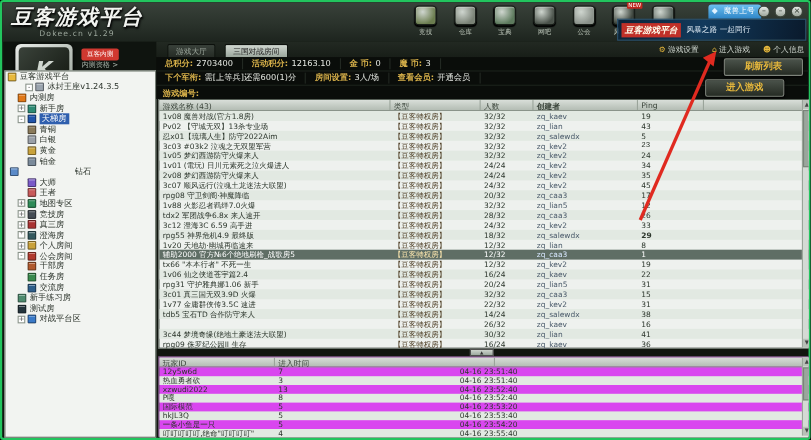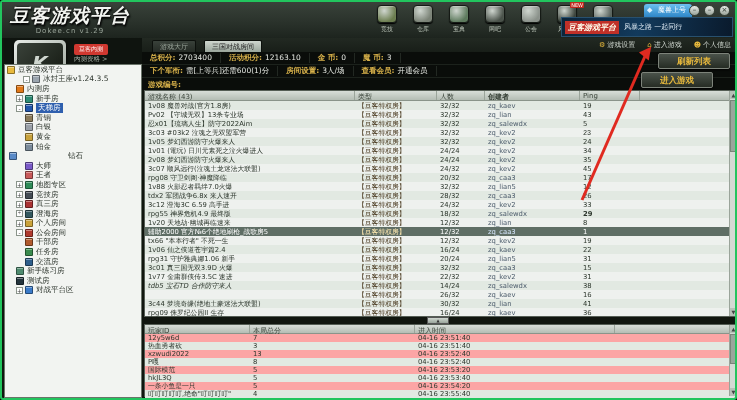--- a/index.html
+++ b/index.html
@@ -100,21 +100,21 @@
              border-left:1px solid #9aa49a; }
   .vscroll .arr { position:absolute; left:0; width:7px; height:8px; background:#b8c0b8; color:#444;
                   font-size:5px; text-align:center; line-height:8px; cursor:pointer; }
   .vscroll .thumb { position:absolute; left:0; top:9px; width:7px; height:52px; background:#9aa69c;
                     border:1px solid #7a847a; cursor:pointer; }
 
   
   .splitBtn { position:absolute; left:425px; top:315px; width:22px; height:7px; background:linear-gradient(#cfd6cf,#9aa69c);
               border:1px solid #555; font-size:4px; text-align:center; line-height:6px; color:#333; cursor:pointer; }
   .botTable { position:absolute; left:142px; top:322px; width:593px; height:73px;
-              background:#fca5a5; border:1px solid #555e55; }
+              background:#d946ef; border:1px solid #555e55; }
   .bhead { display:flex; height:9px; background:linear-gradient(#d8ded8,#b4bdb4); border-bottom:1px solid #8a948a; }
   .bhead .hc { font-size:7px; color:#3a443a; padding:1px 3px; border-right:1px solid #9aa49a; }
   .prow { display:flex; height:8px; align-items:center; cursor:pointer; }
   .prow:nth-child(even) { background:#e2e9e2; }
   .pc { font-size:6.8px; color:#2c362c; padding:0 3px; white-space:nowrap; overflow:hidden; }
 
   .annot { position:absolute; left:0; top:0; width:737px; height:400px; pointer-events:none; }
 </style>
 </head>
 <body>
@@ -456,21 +456,21 @@
           <span class="gc" style="width: 60px;">15</span>
         </div>
         <div class="grow">
           <span class="gc" style="width: 210px;">1v77 金庸群侠传3.5C 速进</span>
           <span class="gc type" style="width: 82px;">【豆客特权房】</span>
           <span class="gc" style="width: 48px;">22/32</span>
           <span class="gc host" style="width: 95px;">zq_kev2</span>
           <span class="gc" style="width: 60px;">31</span>
         </div>
         <div class="grow">
-          <span class="gc" style="width: 210px; font-style: italic;">tdb5 宝石TD 合作防守来人</span>
+          <span class="gc" style="width: 210px;">tdb5 宝石TD 合作防守来人</span>
           <span class="gc type" style="width: 82px;">【豆客特权房】</span>
           <span class="gc" style="width: 48px;">14/24</span>
           <span class="gc host" style="width: 95px;">zq_salewdx</span>
           <span class="gc" style="width: 60px;">38</span>
         </div>
         <div class="grow">
           <span class="gc" style="width: 210px; margin-top: 36px;">rpg09 侏罗纪公园II 生存</span>
           <span class="gc type" style="width: 82px;">【豆客特权房】</span>
           <span class="gc" style="width: 48px;">26/32</span>
           <span class="gc host" style="width: 95px;">zq_kaev</span>
@@ -496,21 +496,20 @@
       <div class="thumb"></div>
       <div class="arr" style="bottom:0">▼</div>
     </div>
   </div>
 
   <div class="splitBtn">▲</div>
 
   <div class="botTable">
     <div class="bhead" id="bhead">
         <span class="hc" style="width: 105px;">玩家ID</span>
-        <span class="hc" style="width: 165px;">本局总分</span>
         <span class="hc" style="width: 200px;">进入时间</span>
       </div>
     <div id="bbody">
         <div class="prow">
           <span class="pc" style="width: 105px;">12y5w6d</span>
           <span class="pc" style="width: 165px;">7</span>
           <span class="pc" style="width: 200px;">04-16 23:51:40</span>
         </div>
         <div class="prow">
           <span class="pc" style="width: 105px;">热血勇者砍</span>

